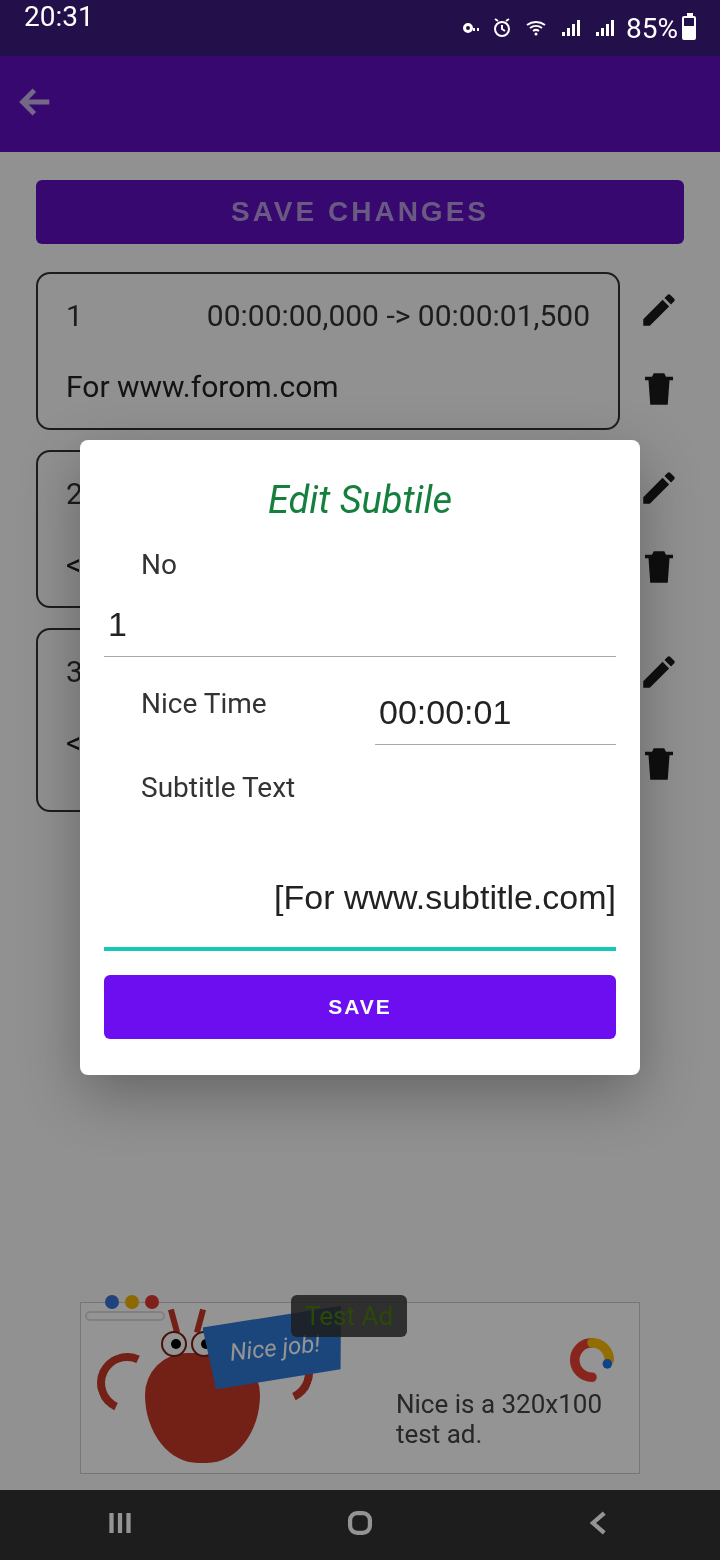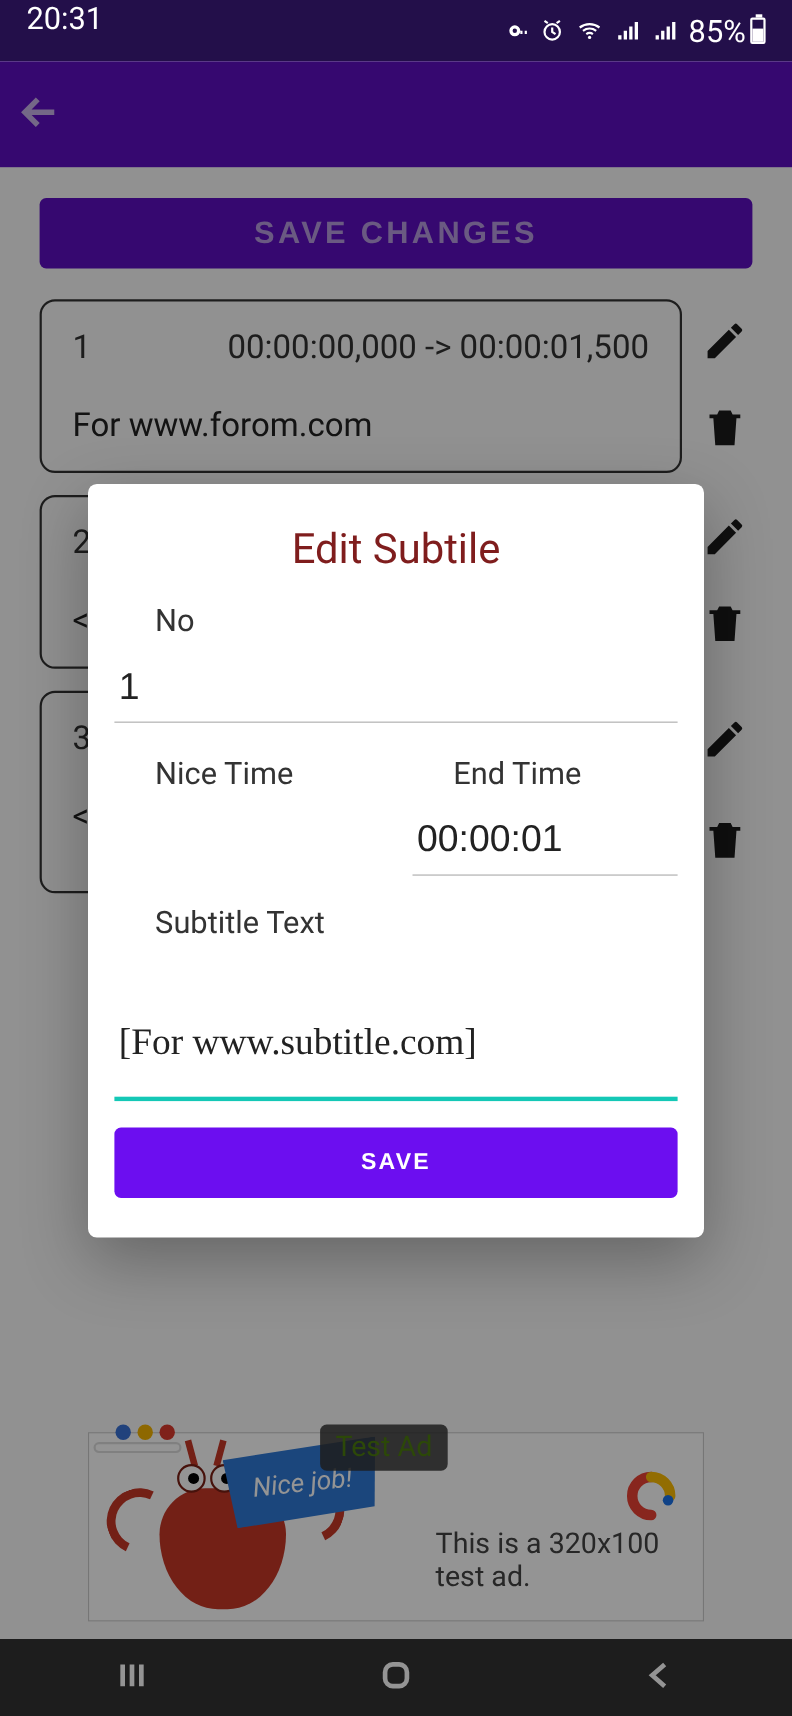--- a/index.html
+++ b/index.html
@@ -112,34 +112,35 @@
   .dialog {
     position: absolute;
     left: 80px;
     top: 440px;
     width: 560px;
     background: #fff;
     border-radius: 8px;
     padding: 38px 24px 36px;
     box-shadow: 0 20px 60px rgba(0,0,0,0.3);
   }
-  .dialog-title { text-align: center; font-size: 38px; color: #7f1d1d; margin-bottom: 26px; }
+  .dialog-title { text-align: center; font-size: 38px; color: #15803d; margin-bottom: 26px; font-style: italic; }
   .field-label { font-size: 28px; color: #333; margin-bottom: 18px; margin-left: 37px; }
   .field-input {
     width: 100%; border: none; border-bottom: 1px solid #aaa;
     font-size: 34px; padding: 6px 0 12px 4px; outline: none;
     color:#222;
   }
   .row2 { display:flex; gap:30px; margin-top: 30px; }
   .row2 > div { flex:1; }
   .sub-text-field { margin-top: 26px; }
   .sub-text-area {
     width:100%; border:none; border-bottom:4px solid #14c8b6;
     font-size:34px; padding:56px 0 30px 4px; outline:none; color:#222;
-    font-family: Liberation Serif, serif;
+    font-family: Liberation Sans, sans-serif;
+    text-align: right;
   }
   .dialog-save {
     width:100%; margin-top:24px; height:64px;
     background:#6c0ef0; color:#fff; border:none; border-radius:6px;
     font-size:21px; font-weight:700; letter-spacing:2px;
   }
 </style>
 </head>
 <body>
 
@@ -250,21 +251,21 @@
     <div class="ad-arm l"></div>
       <div class="ad-arm r"></div>
     <div class="ad-mascot-body"></div>
     <div class="ad-eyestalk l"></div>
       <div class="ad-eyestalk r"></div>
     <div class="ad-eye l"></div>
       <div class="ad-eye r"></div>
     <div class="ad-flag">Nice job!</div>
   </div>
   <div class="ad-testad">Test Ad</div>
-  <div class="ad-text">This is a 320x100 test ad.</div>
+  <div class="ad-text">Nice is a 320x100 test ad.</div>
   <svg class="ad-logo" viewBox="0 0 24 24">
       <path d="M12 3a9 9 0 00-9 9 9 9 0 009 9" fill="none" stroke="#ea4335" stroke-width="5" stroke-linecap="round"></path>
       <path d="M12 3a9 9 0 019 9" fill="none" stroke="#fbbc04" stroke-width="5" stroke-linecap="round"></path>
       <circle cx="20" cy="14" r="2.5" fill="#1a73e8"></circle>
     </svg>
 </div>
 
 <div class="nav-bar">
   <span><svg width="34" height="34" viewBox="0 0 24 24">
         <path d="M6 5v14M12 5v14M18 5v14"></path>
@@ -283,21 +284,20 @@
   <div class="dialog-title">Edit Subtile</div>
 
   <div class="field-label">No</div>
   <input class="field-input" value="1" style="">
 
   <div class="row2">
     <div>
       <div class="field-label">Nice Time</div>
     </div>
     <div>
-      <div class="field-label">End Time</div>
       <input class="field-input" value="00:00:01" style="">
     </div>
   </div>
 
   <div class="sub-text-field">
     <div class="field-label">Subtitle Text</div>
     <input class="sub-text-area" value="[For www.subtitle.com]" style="">
   </div>
 
   <button class="dialog-save">SAVE</button>

